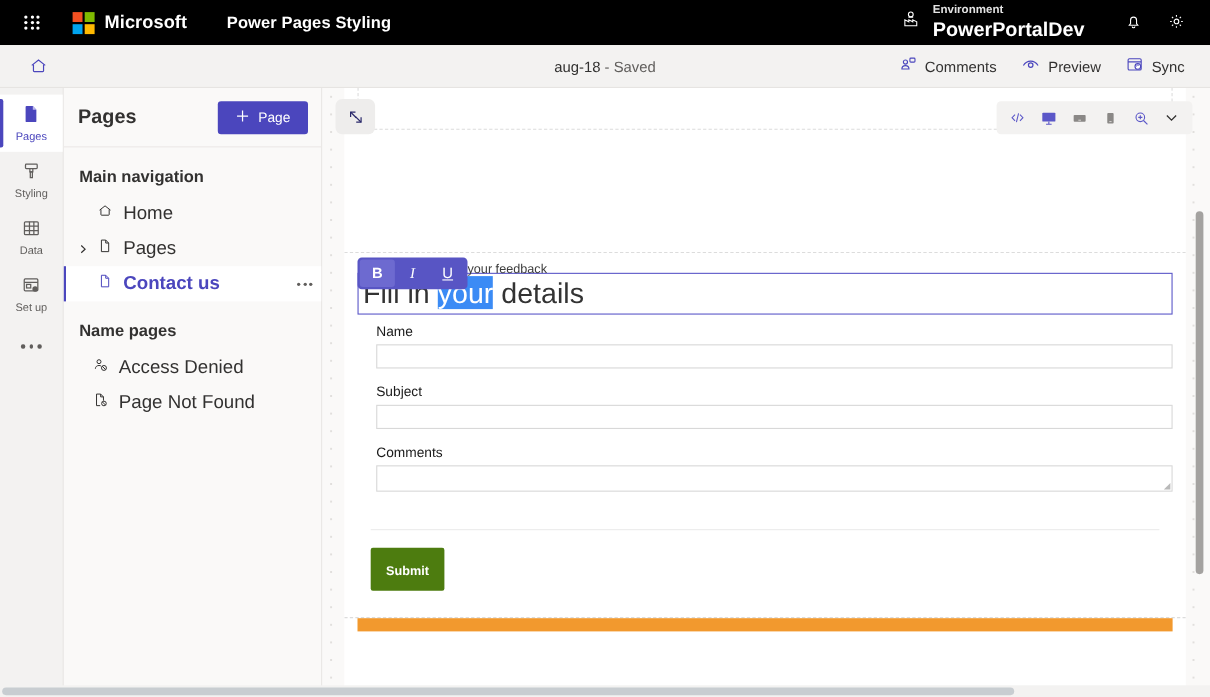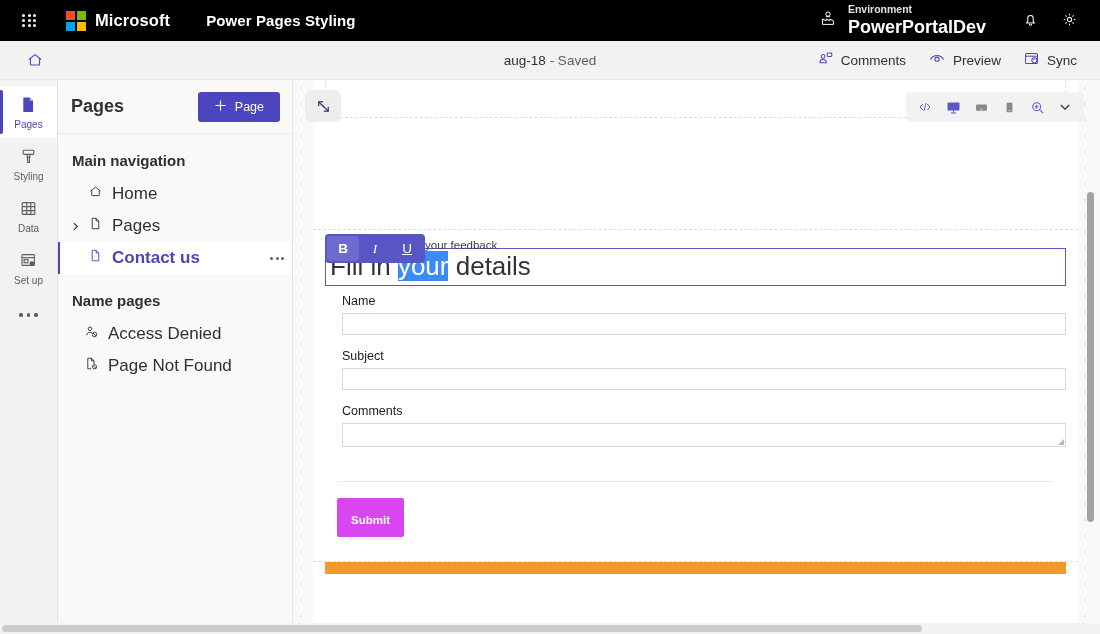--- a/index.html
+++ b/index.html
@@ -158,21 +158,21 @@
     width: 100%;
   }
   .field-input.area { height: 24px; position: relative; }
   .field-input.area::after {
     content:''; position:absolute; right:1px; bottom:1px;
     width:0; height:0; border-style: solid; border-width: 0 0 6px 6px;
     border-color: transparent transparent #b9b9b9 transparent;
   }
   .form-divider { border-top: 1px solid #ececec; margin: 34px 12px 0 12px; }
   .submit-btn {
-    margin: 16px 0 0 12px; background: #d946ef; color:#fff;
+    margin: 16px 0 0 12px; background: #4d7c0f; color:#fff;
     border:none; border-radius: 2px; height: 39px; padding: 16px 14px;
     font-size: 11.5px; font-weight: bold; cursor:pointer; font-family: inherit;
   }
   .footer-sec { height: 56px; border-top: 1px dashed #dcdcdc; margin-top: 24px; }
   .orange-bar { height: 12px; background: #f2992e; margin: 0 12px; }
 
   .v-scroll {
     position: absolute; right: 6px; top: 112px; width: 7px; height: 330px;
     background: #a4a2a0; border-radius: 4px; cursor: pointer; z-index: 7;
   }

